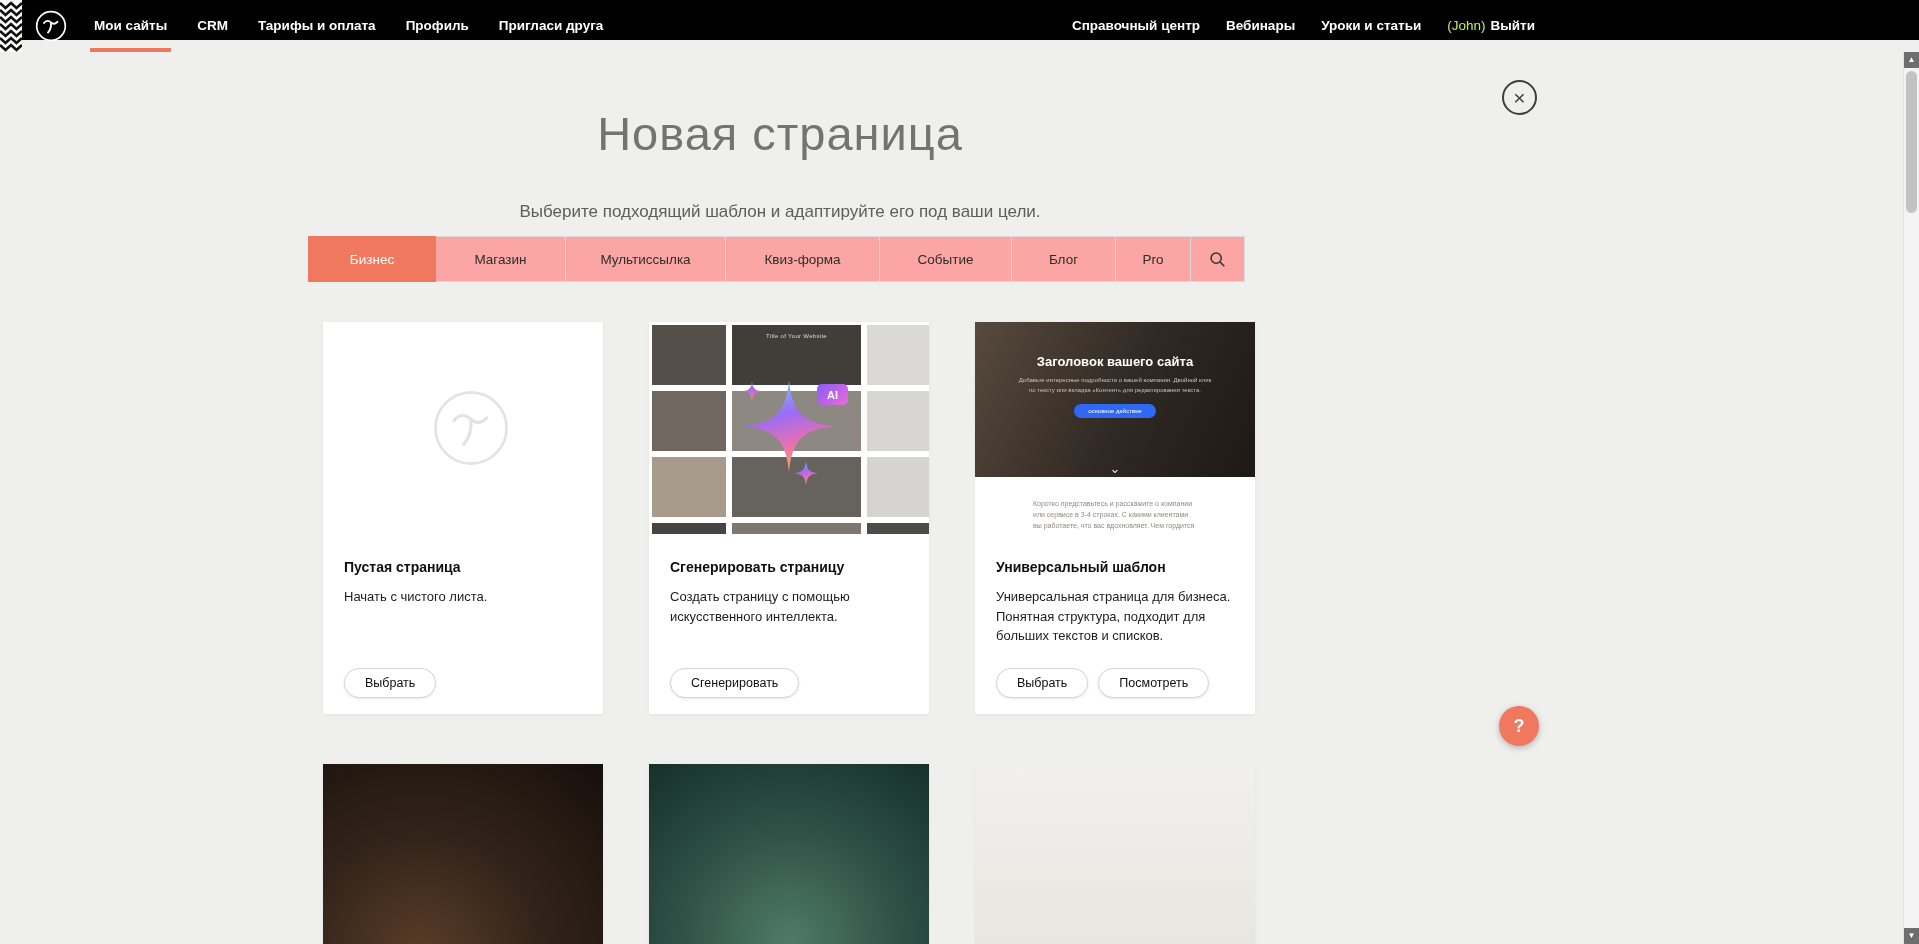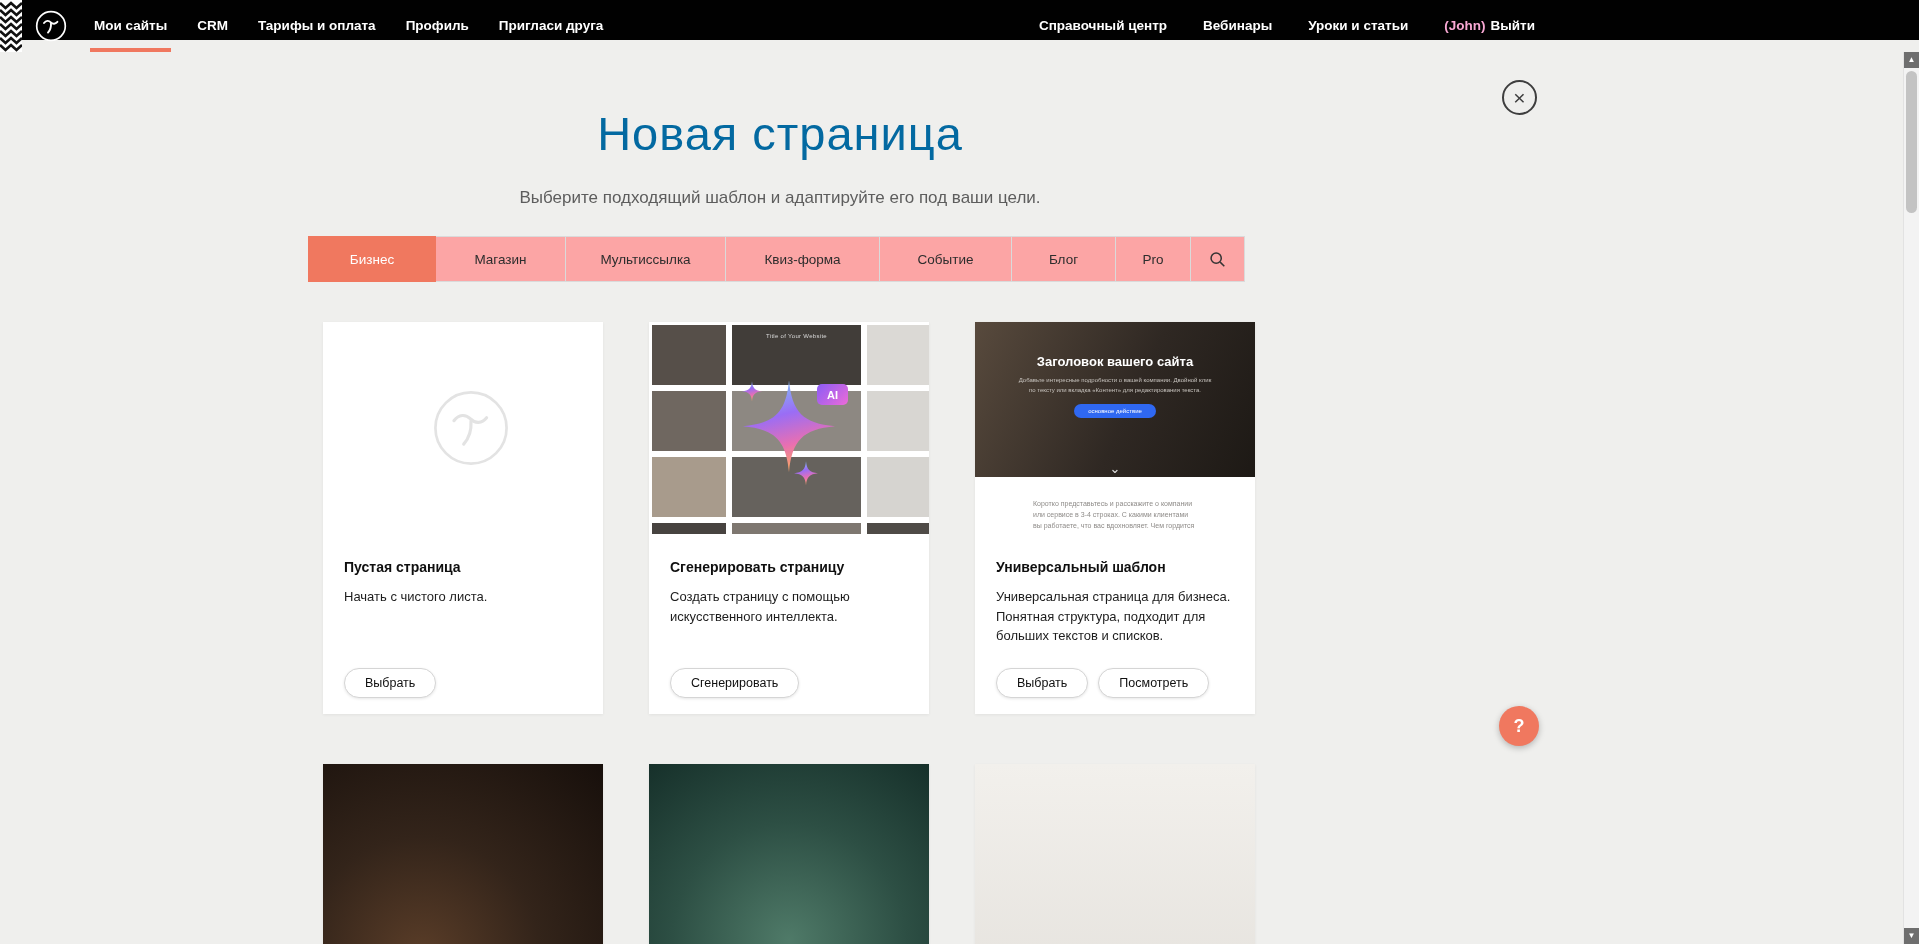--- a/index.html
+++ b/index.html
@@ -22,32 +22,32 @@
   [data-interactable="true"]{cursor:pointer;}
 
   
   .navbar{position:absolute;top:0;left:0;width:1919px;height:40px;background:var(--navbar-bg);}
   .navbar-inner{position:relative;width:1560px;height:52px;display:flex;align-items:center;}
   .zigzag{position:absolute;left:0;top:0;width:22px;height:52px;display:block;}
   .logo{position:absolute;left:35px;top:10px;width:32px;height:32px;}
   .nav-left{display:flex;align-items:center;gap:30px;margin-left:94px;height:52px;}
   .nav-item{color:#fff;font-size:13.5px;font-weight:bold;height:52px;line-height:52px;position:relative;white-space:nowrap;}
   .nav-item.active::after{content:"";position:absolute;left:-4px;right:-4px;bottom:0;height:4px;background:var(--accent);}
-  .nav-right{margin-left:auto;display:flex;align-items:center;gap:36px;padding-right:25px;height:52px;}
+  .nav-right{margin-left:auto;display:flex;align-items:center;gap:26px;padding-right:25px;height:52px;}
   .nav-right .nav-item{font-weight:bold;}
   .nav-user{display:flex;gap:5px;align-items:center;height:52px;line-height:52px;}
-  .nav-user .muted{color:#f9a8d4;font-size:13.5px;font-weight:bold;}
+  .nav-user .muted{color:#bef264;font-size:13.5px;font-weight:normal;}
   .nav-user .logout{color:#fff;font-size:13.5px;font-weight:bold;}
 
   
   .close-btn{position:absolute;left:1502px;top:80px;width:35px;height:35px;border:2px solid #3e3e3e;border-radius:50%;
     display:flex;align-items:center;justify-content:center;color:#3e3e3e;font-size:21px;line-height:1;background:transparent;}
   .page-title{position:absolute;top:106px;left:0;width:1560px;text-align:center;
-    font-size:47px;font-weight:300;color:#0369a1;letter-spacing:1px;}
-  .page-subtitle{position:absolute;top:188px;left:0;width:1560px;text-align:center;font-size:17px;color:#5d5d5d;}
+    font-size:47px;font-weight:300;color:#737373;letter-spacing:1px;}
+  .page-subtitle{position:absolute;top:202px;left:0;width:1560px;text-align:center;font-size:17px;color:#5d5d5d;}
 
   
   .tabs{position:absolute;top:236px;left:308px;height:46px;display:flex;}
   .tab{height:46px;display:flex;align-items:center;justify-content:center;background:#fca5a5;
     border:1px solid #dadada;margin-left:-1px;font-size:13.5px;color:#2d2d2d;position:relative;}
   .tab:first-child{margin-left:0;}
   .tab.active{background:var(--accent);border-color:var(--accent);color:#fff;z-index:2;}
   .tab-search svg{display:block;}
 
   

